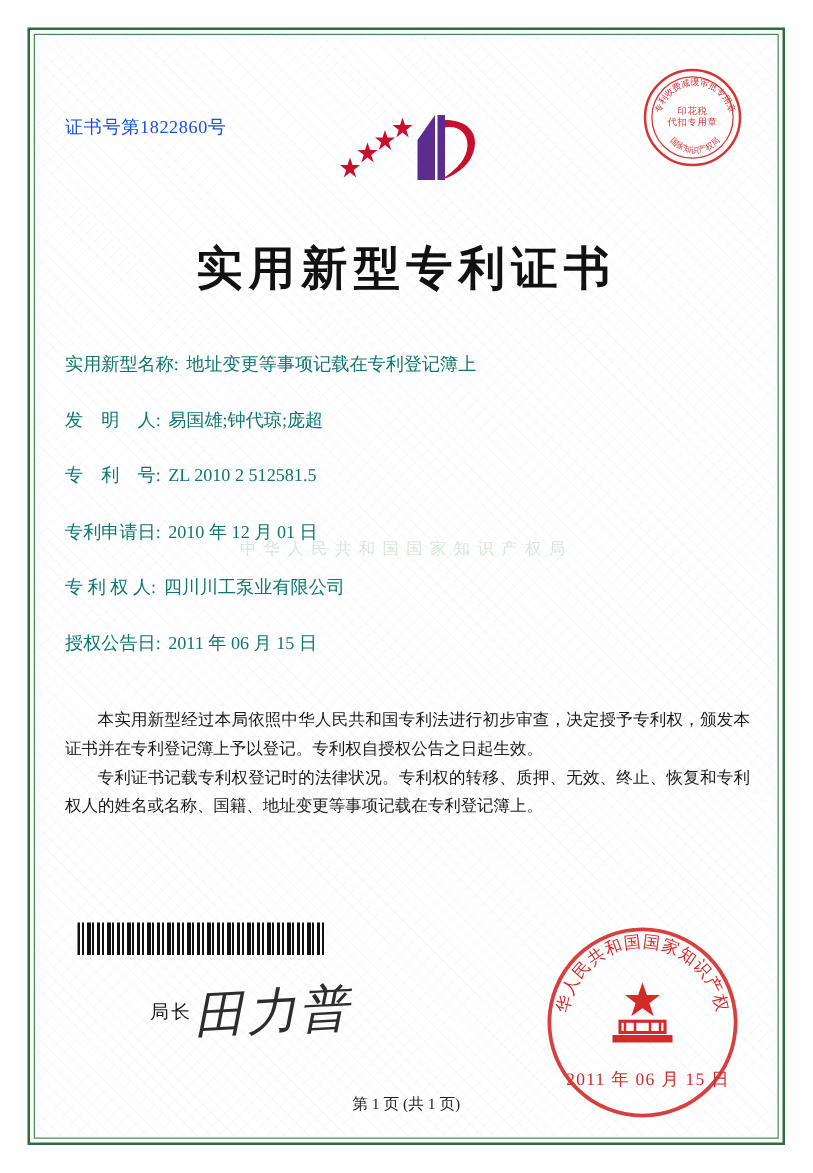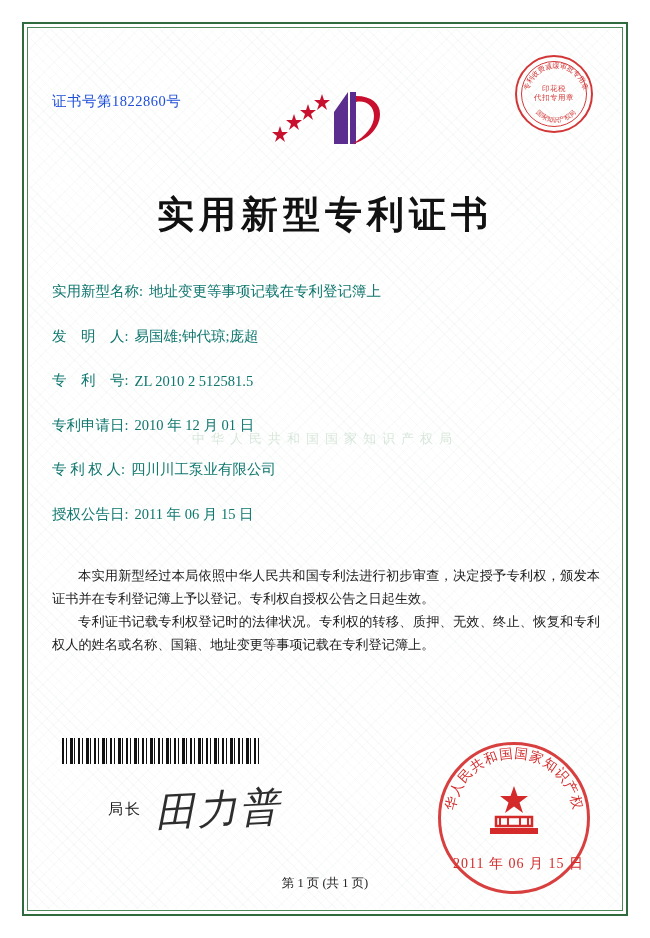--- a/index.html
+++ b/index.html
@@ -174,21 +174,21 @@
     background:
       repeating-linear-gradient(90deg,
         #111 0px, #111 2px, #fff 2px, #fff 4px,
         #111 4px, #111 5px, #fff 5px, #fff 8px,
         #111 8px, #111 11px, #fff 11px, #fff 12px,
         #111 12px, #111 13px, #fff 13px, #fff 16px);
   }
   
   .director {
     position: absolute;
-    left: 108px;
+    left: 120px;
     top: 800px;
     font-size: 15px;
     letter-spacing: 2px;
   }
   .signature {
     position: absolute;
     left: 155px;
     top: 782px;
     font-size: 40px;
     color: #111;

